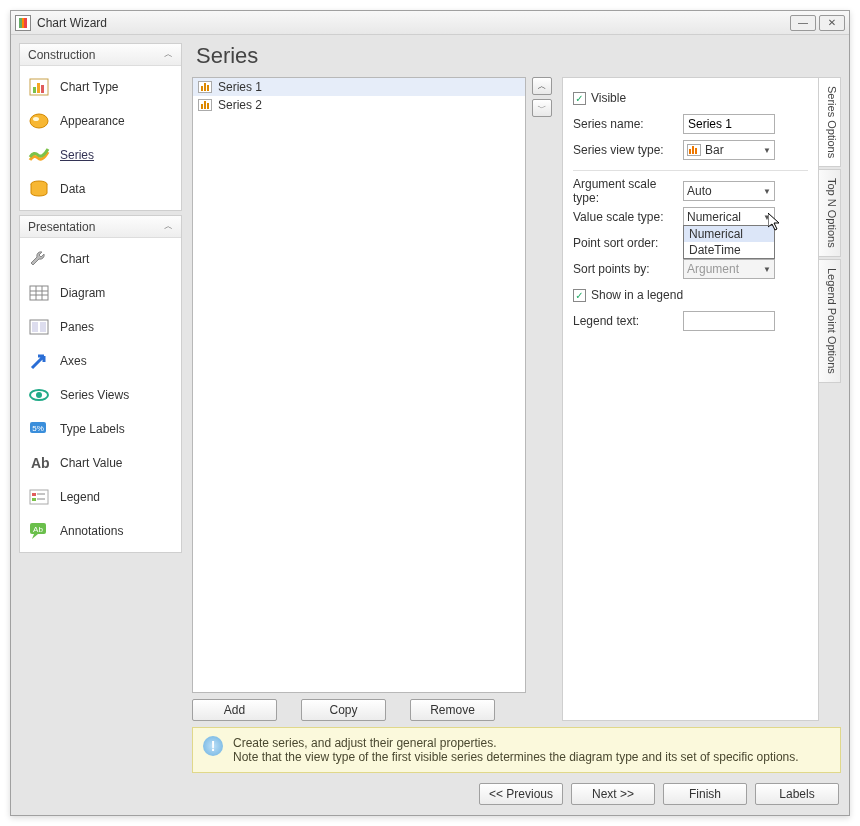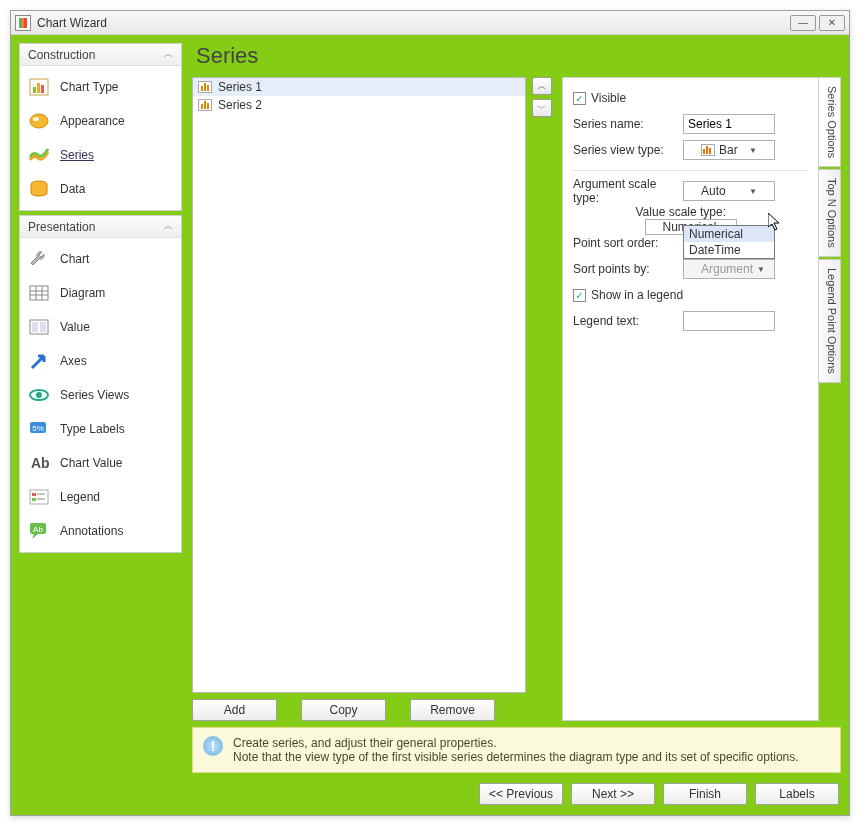--- a/index.html
+++ b/index.html
@@ -1,17 +1,17 @@
 <!DOCTYPE html>
 <html><head>
 <meta charset="utf-8">
 <style>
   * { box-sizing: border-box; }
   body { margin:0; padding:10px; font-family: "Segoe UI", Tahoma, sans-serif; font-size:12px; color:#333; background:#fff;}
-  .window { width:840px; height:806px; border:1px solid #a0a0a0; background:#84cc16; display:flex; flex-direction:column; box-shadow:0 2px 6px rgba(0,0,0,0.15);}
+  .window { width:840px; height:806px; border:1px solid #a0a0a0; background:#e5e5e5; display:flex; flex-direction:column; box-shadow:0 2px 6px rgba(0,0,0,0.15);}
   .titlebar { height:24px; background:linear-gradient(#f8f8f8,#e8e8e8); border-bottom:1px solid #cfcfcf; display:flex; align-items:center; padding:0 4px;}
   .titlebar .title { margin-left:6px; flex:1; font-size:12px;}
   .titlebar .app-icon { width:16px; height:16px; background:#fff; border:1px solid #888; display:flex; align-items:center; justify-content:center;}
   .titlebar .app-icon::before{content:""; width:8px; height:10px; background:linear-gradient(90deg,#6a6 33%, #f80 33% 66%, #e44 66%);}
   .titlebar .btn { width:26px; height:16px; border:1px solid #999; background:#f0f0f0; margin-left:3px; display:flex; align-items:center; justify-content:center; font-size:10px; color:#555; border-radius:2px;}
   .body { flex:1; display:flex; padding:8px; gap:10px; overflow:hidden;}
   .sidebar { width:163px; display:flex; flex-direction:column; gap:4px;}
   .group { border:1px solid #cfcfcf; background:#fff;}
   .group-header { height:22px; background:linear-gradient(#fdfdfd,#eee); border-bottom:1px solid #ddd; padding:0 8px; display:flex; align-items:center; justify-content:space-between; font-size:12px; color:#444;}
   .group-header .chev{font-size:9px; color:#666;}
@@ -33,21 +33,21 @@
   .btnrow { display:flex; gap:24px; margin-top:6px;}
   .btn2 { flex:1; max-width:85px; height:22px; border:1px solid #a0a0a0; background:linear-gradient(#fff,#ececec); border-radius:2px; display:flex; align-items:center; justify-content:center;}
   .propcol { flex:1; display:flex;}
   .propbox { flex:1; border:1px solid #cfcfcf; background:#fff; margin-left:4px; position:relative; padding:8px 10px;}
   .vtabs { width:22px; display:flex; flex-direction:column; gap:2px;}
   .vtab { flex:0 0 auto; border:1px solid #cfcfcf; border-left:none; background:linear-gradient(90deg,#fbfbfb,#eee); writing-mode:vertical-rl; text-align:center; padding:8px 2px; font-size:11px; color:#444;}
   .vtab.active { background:#fff;}
   .row { display:flex; align-items:center; height:24px; margin-bottom:2px;}
   .row label { width:110px; color:#333;}
   .input { border:1px solid #b0b0b0; background:#fff; height:20px; padding:1px 4px; width:92px; font-family:inherit; font-size:12px;}
-  .combo { border:1px solid #b0b0b0; background:#fff; height:20px; width:92px; display:flex; align-items:center; padding:0 17px; gap:4px; position:relative;}
+  .combo { border:1px solid #b0b0b0; background:#fff; height:20px; width:92px; display:flex; align-items:center; padding:0 3px; gap:4px; position:relative;}
   .combo .arrow{margin-left:auto; font-size:8px; color:#555;}
   .combo .mini-icon{width:14px;height:12px;border:1px solid #aaa;display:flex;align-items:flex-end;gap:1px;padding:1px;}
   .combo .mini-icon i{width:2px;background:#e70;}
   .check { display:flex; align-items:center; gap:5px;}
   .checkbox { width:13px;height:13px;border:1px solid #888;background:#fff;display:flex;align-items:center;justify-content:center;font-size:10px;color:#2a6;}
   hr.sep { border:none; border-top:1px solid #e0e0e0; margin:8px 0;}
   .dropdown-pop { position:absolute; border:1px solid #7a7a7a; background:#fff; z-index:10; width:92px;}
   .dropdown-pop div { padding:0 5px; height:16px; display:flex; align-items:center;}
   .dropdown-pop div.sel { background:#dce6f8;}
   .cursor-arrow { position:absolute; pointer-events:none; z-index:20;}
@@ -142,21 +142,21 @@
               <span>Diagram</span>
             </div>
           <div class="nav-item">
               <span class="icon">
                 <svg width="22" height="22">
                   <rect x="2" y="4" width="18" height="14" fill="#fff" stroke="#888"></rect>
                   <rect x="4" y="6" width="6" height="10" fill="#dde"></rect>
                   <rect x="12" y="6" width="6" height="10" fill="#dde"></rect>
                 </svg>
               </span>
-              <span>Value</span>
+              <span>Panes</span>
             </div>
           <div class="nav-item">
               <span class="icon">
                 <svg width="22" height="22">
                   <path d="M4 18 L16 6 M16 6 L16 12 M16 6 L10 6" stroke="#2a6ed6" stroke-width="3" fill="none"></path>
                 </svg>
               </span>
               <span>Axes</span>
             </div>
           <div class="nav-item">
@@ -269,21 +269,21 @@
               </div>
             </div>
             <hr class="sep">
             <div class="row">
               <label>Argument scale type:</label>
               <div class="combo">
                 <span>Auto</span>
                 <span class="arrow">▼</span>
               </div>
             </div>
-            <div class="row" style="position:relative;flex-direction:column;">
+            <div class="row" style="position:relative;">
               <label>Value scale type:</label>
               <div class="combo">
                 <span>Numerical</span>
                 <span class="arrow">▼</span>
               </div>
               <div class="dropdown-pop" style="left:110px; top:20px;">
                 <div class="sel">Numerical</div>
                 <div>DateTime</div>
               </div>
               <svg class="cursor-arrow" style="left:195px; top:8px;" width="16" height="20">

